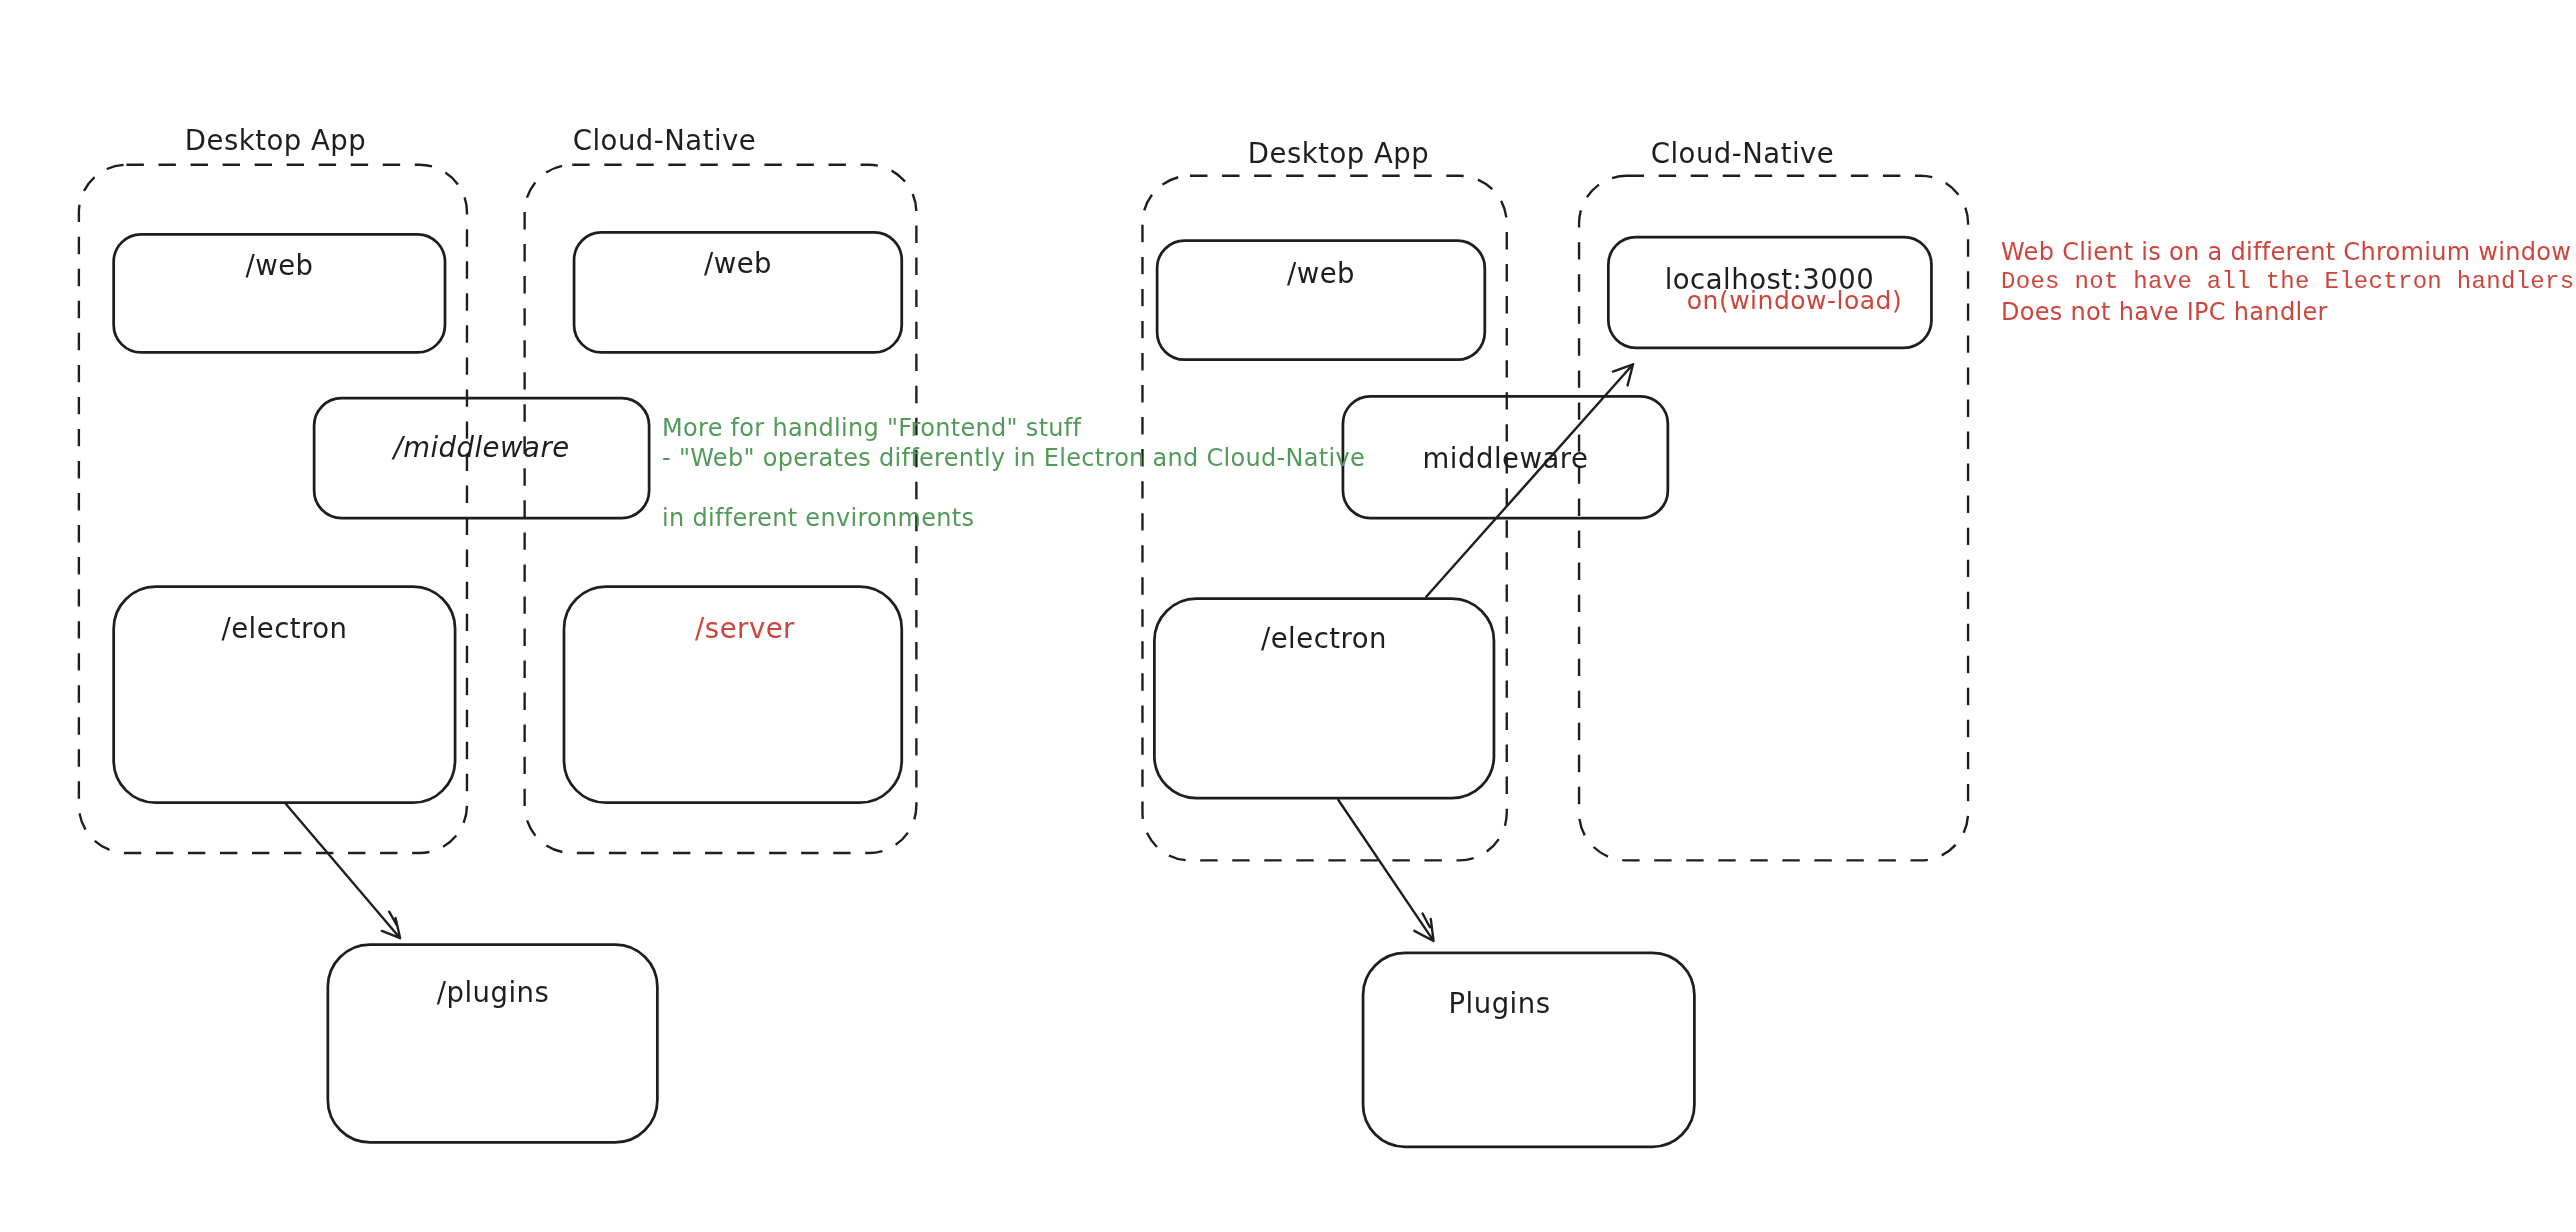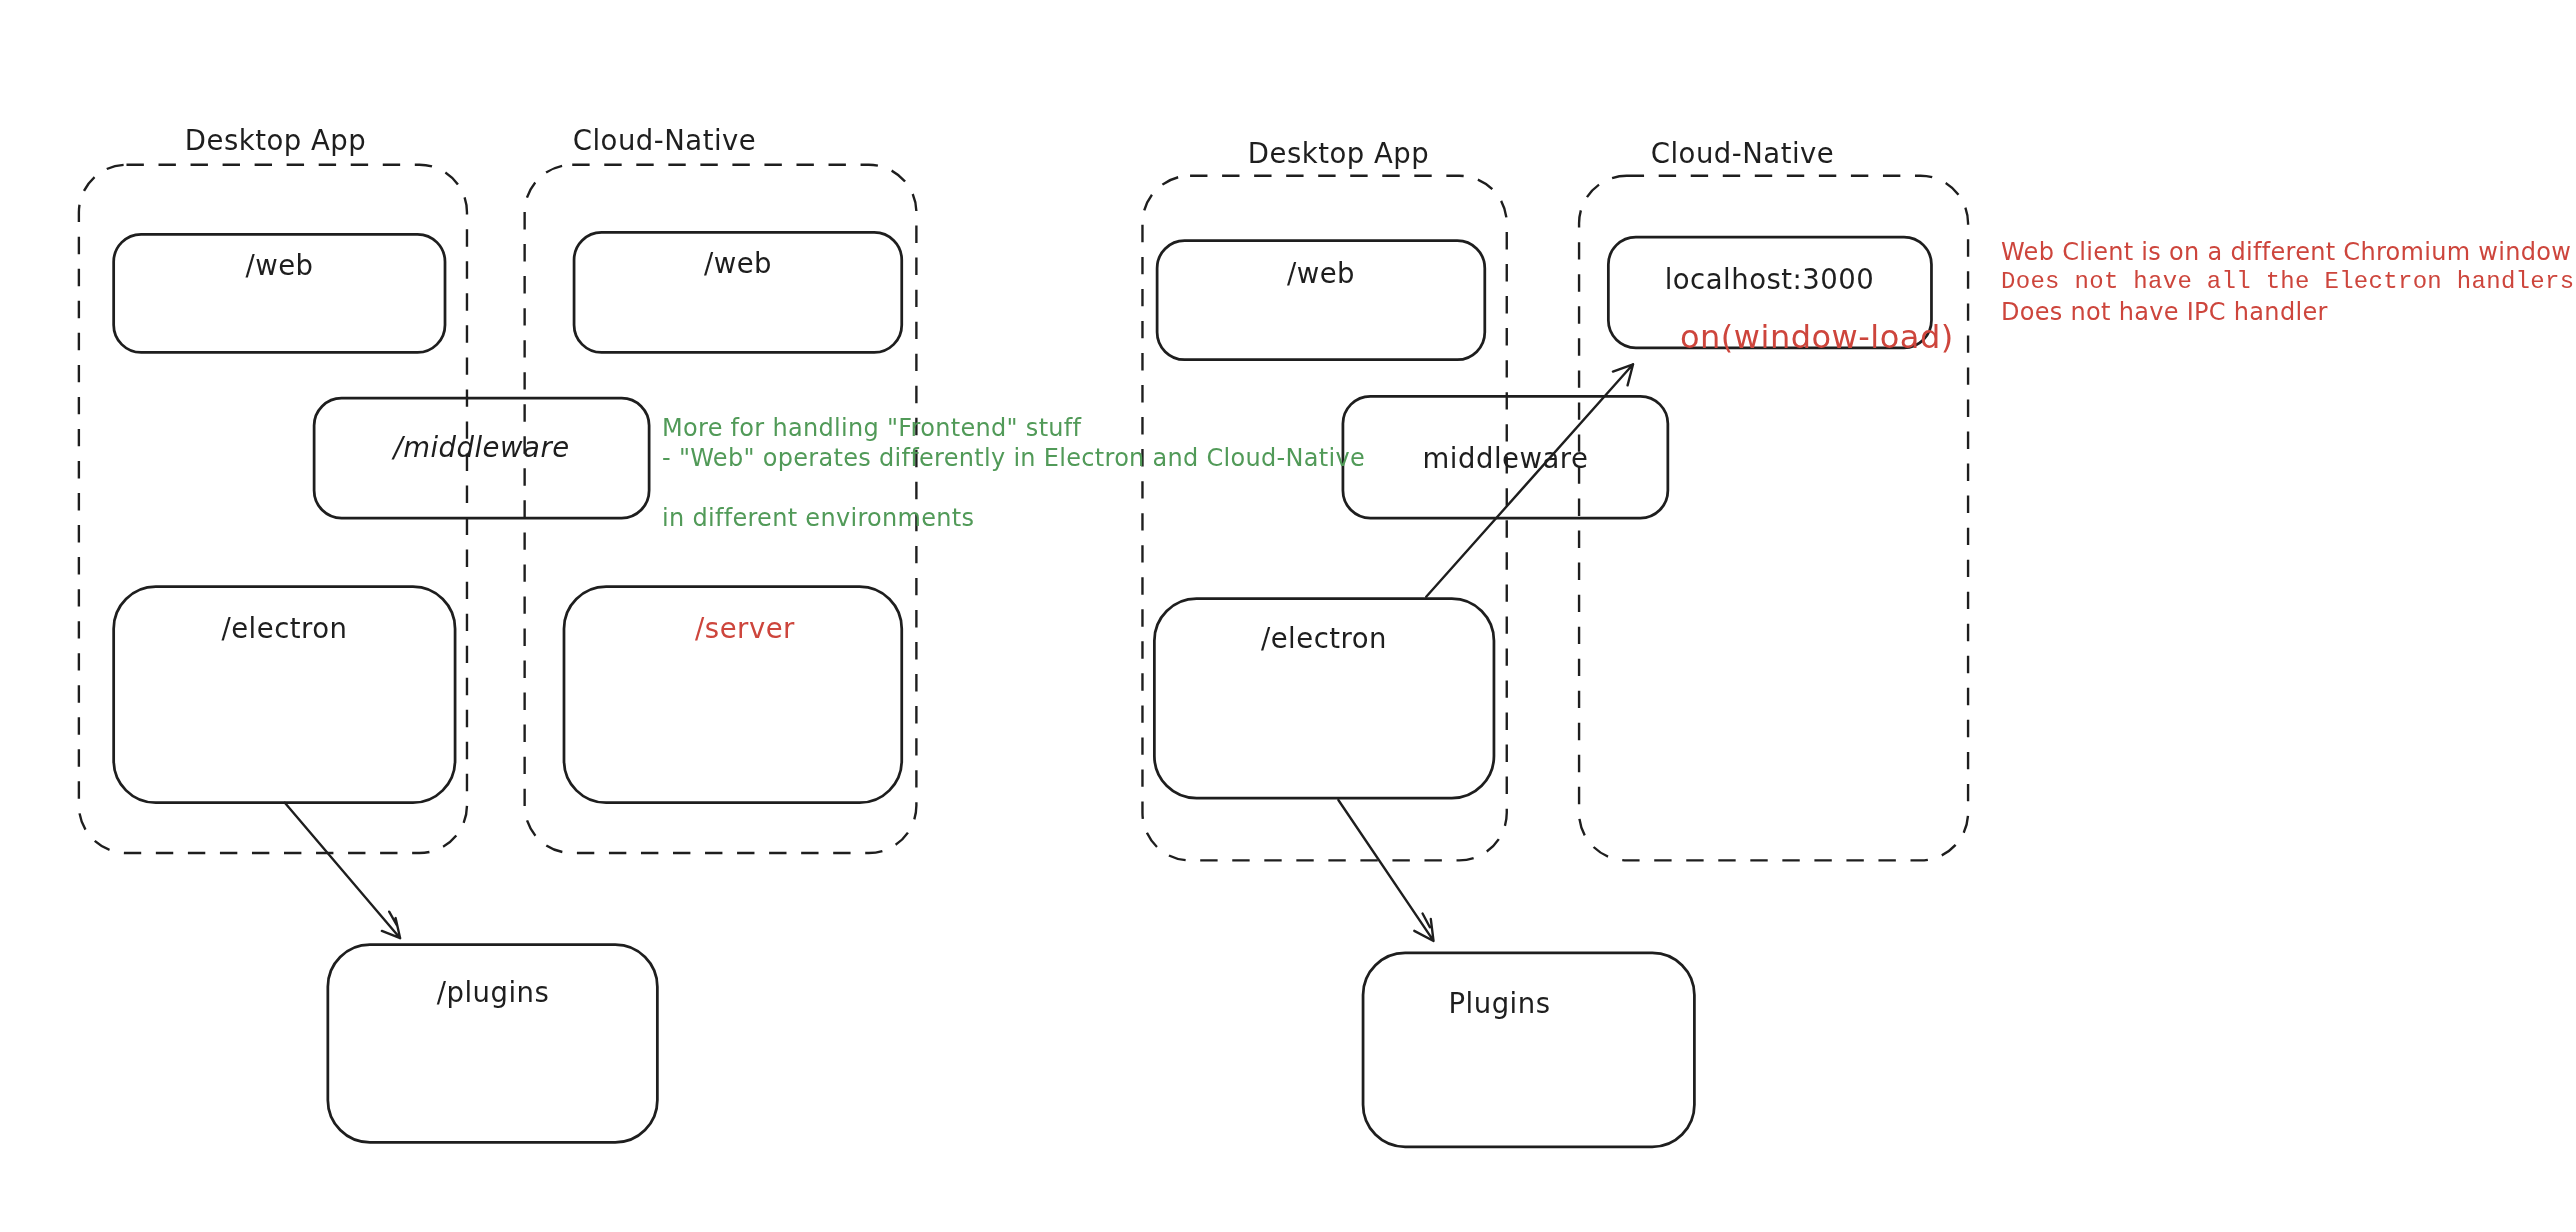--- a/index.html
+++ b/index.html
@@ -88,21 +88,21 @@
 
   <div class="note-line green" style="left:662px; top:414px;">More for handling "Frontend" stuff</div>
   <div class="note-line green" style="left:662px; top:444px;">- "Web" operates differently in Electron and Cloud-Native</div>
   <div class="note-line green" style="left:662px; top:504px;">in different environments</div>
 
   <div class="lbl" style="left:1201px; top:137px; width:275px;">Desktop App</div>
   <div class="lbl" style="left:1605px; top:137px; width:275px;">Cloud-Native</div>
 
   <div class="lbl" style="left:1157px; top:257px; width:328px;">/web</div>
   <div class="lbl" style="left:1608px; top:255px; width:323px;margin-top:8px;">localhost:3000</div>
-  <div class="lbl red" style="left:1680px; top:318px; width:229px; font-size:32px;">on(window-load)</div>
+  <div class="lbl red" style="left:1680px; top:286px; width:229px; font-size:25px;">on(window-load)</div>
   <div class="lbl" style="left:1343px; top:442px; width:325px;">middleware</div>
   <div class="lbl" style="left:1154px; top:622px; width:340px;">/electron</div>
   <div class="lbl" style="left:1363px; top:987px; width:273px;">Plugins</div>
 
   <div class="note-line red" style="left:2001px; top:238px;">Web Client is on a different Chromium window</div>
   <div class="note-line red" style="left:2001px; top:268px;font-family:Liberation Mono, monospace;">Does not have all the Electron handlers</div>
   <div class="note-line red" style="left:2001px; top:298px;">Does not have IPC handler</div>
 
 </div>
 

